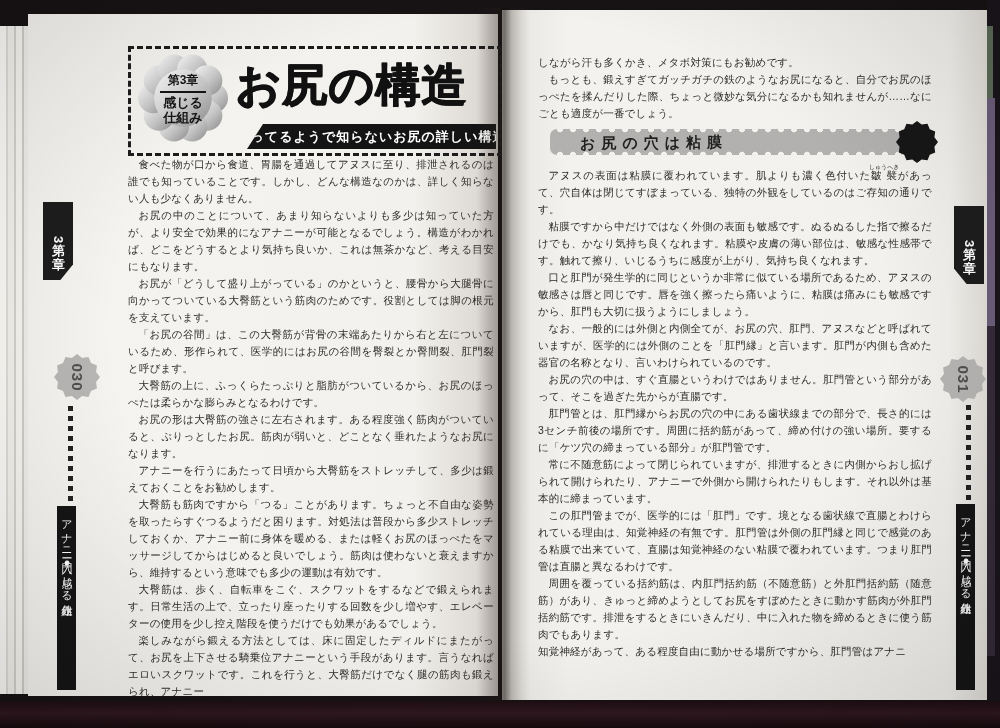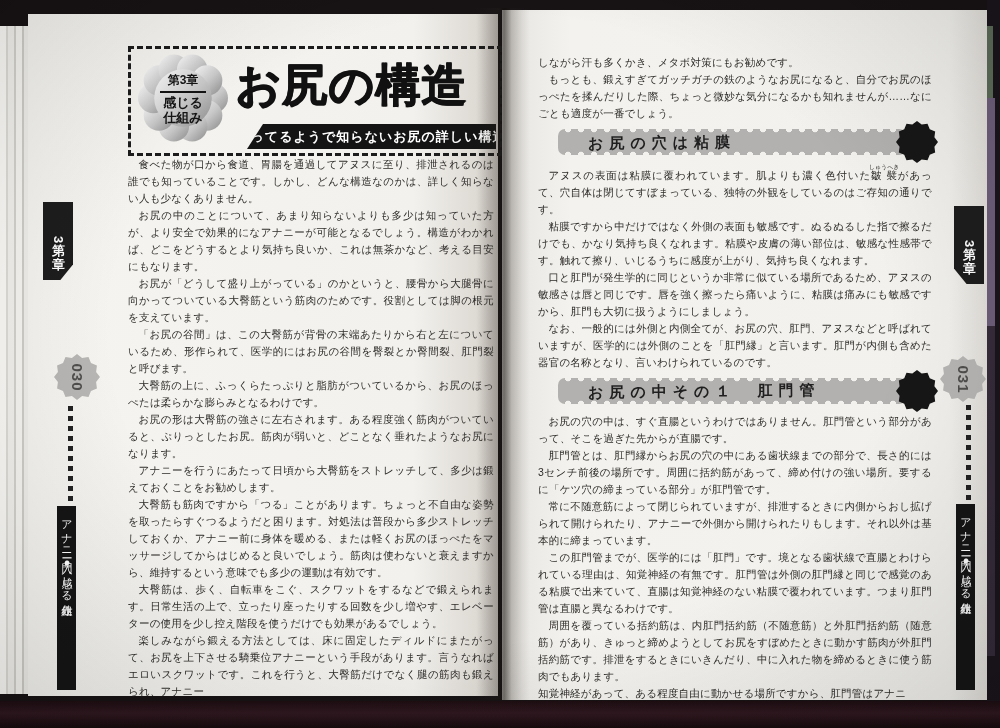--- a/index.html
+++ b/index.html
@@ -86,21 +86,21 @@
   .col{position:absolute;text-align:justify;font-size:10.5px;line-height:17px;
     letter-spacing:0.2px;color:#2e2c2a;}
   .col-left{left:100px;top:142px;width:366px;}
   .col-right{left:36px;top:44px;width:394px;}
   .col p{margin:0;text-indent:1em;}
   .col p.noindent{text-indent:0;}
   ruby rt{font-size:6px;line-height:1;letter-spacing:0;}
 
   
   .banner-wrap{position:relative;margin:7px 0 9px 4px;height:26px;}
-  .banner{position:absolute;left:16px;right:26px;top:0;height:26px;background:#b2b1af;border-radius:7px;}
+  .banner{position:absolute;left:8px;right:26px;top:0;height:26px;background:#b2b1af;border-radius:7px;}
   .banner::before,.banner::after{content:"";position:absolute;left:4px;right:4px;height:7px;
     background:radial-gradient(circle 3.5px at 6px 3.5px,#f2f1ed 2.8px,rgba(0,0,0,0) 3.1px);
     background-size:13px 7px;background-repeat:repeat-x;}
   .banner::before{top:-3px;}
   .banner::after{bottom:-3px;transform:scaleY(-1);}
   .banner-text{position:relative;z-index:2;display:block;padding-left:30px;line-height:26px;
     font-size:15px;font-weight:bold;letter-spacing:6px;color:#1f1f1f;white-space:nowrap;
     transform:rotate(-0.6deg);}
   .banner-seal{position:absolute;right:-6px;top:-8px;width:42px;height:42px;background:#161616;z-index:3;}
 </style>
@@ -199,26 +199,20 @@
           <span class="banner-text">お尻の穴は粘膜</span>
         </div>
         <div class="banner-seal seal"></div>
       </div>
 
       <p><span>アヌスの表面は粘膜に覆われています。肌よりも濃く色付いた</span><ruby><span>皺襞</span><rt>しゅうへき</rt></ruby><span>があって、穴自体は閉じてすぼまっている、独特の外観をしているのはご存知の通りです。</span></p>
       <p>粘膜ですから中だけではなく外側の表面も敏感です。ぬるぬるした指で擦るだけでも、かなり気持ち良くなれます。粘膜や皮膚の薄い部位は、敏感な性感帯です。触れて擦り、いじるうちに感度が上がり、気持ち良くなれます。</p>
       <p>口と肛門が発生学的に同じというか非常に似ている場所であるため、アヌスの敏感さは唇と同じです。唇を強く擦ったら痛いように、粘膜は痛みにも敏感ですから、肛門も大切に扱うようにしましょう。</p>
       <p>なお、一般的には外側と内側全てが、お尻の穴、肛門、アヌスなどと呼ばれていますが、医学的には外側のことを「肛門縁」と言います。肛門が内側も含めた器官の名称となり、言いわけられているのです。</p>
 
-      <div class="banner-wrap">
-        <div class="banner">
-          <span class="banner-text">お尻の中その１　肛門管</span>
-        </div>
-        <div class="banner-seal seal"></div>
-      </div>
 
       <p>お尻の穴の中は、すぐ直腸というわけではありません。肛門管という部分があって、そこを過ぎた先からが直腸です。</p>
       <p>肛門管とは、肛門縁からお尻の穴の中にある歯状線までの部分で、長さ的には3センチ前後の場所です。周囲に括約筋があって、締め付けの強い場所。要するに「ケツ穴の締まっている部分」が肛門管です。</p>
       <p>常に不随意筋によって閉じられていますが、排泄するときに内側からおし拡げられて開けられたり、アナニーで外側から開けられたりもします。それ以外は基本的に締まっています。</p>
       <p>この肛門管までが、医学的には「肛門」です。境となる歯状線で直腸とわけられている理由は、知覚神経の有無です。肛門管は外側の肛門縁と同じで感覚のある粘膜で出来ていて、直腸は知覚神経のない粘膜で覆われています。つまり肛門管は直腸と異なるわけです。</p>
       <p>周囲を覆っている括約筋は、内肛門括約筋（不随意筋）と外肛門括約筋（随意筋）があり、きゅっと締めようとしてお尻をすぼめたときに動かす筋肉が外肛門括約筋です。排泄をするときにいきんだり、中に入れた物を締めるときに使う筋肉でもあります。</p>
       <p class="noindent">知覚神経があって、ある程度自由に動かせる場所ですから、肛門管はアナニ</p>
     </div>
   </div>
 

